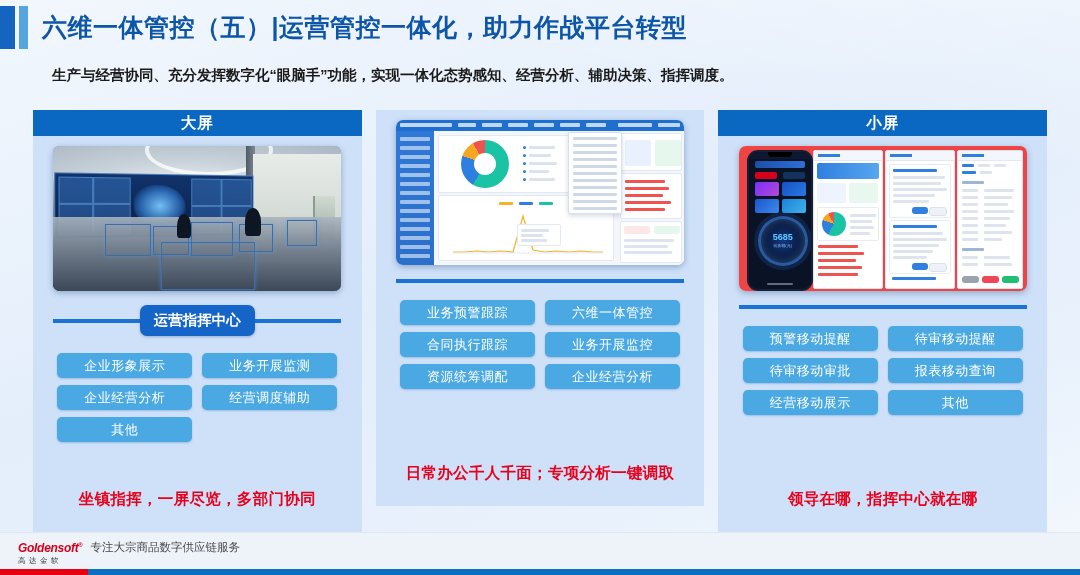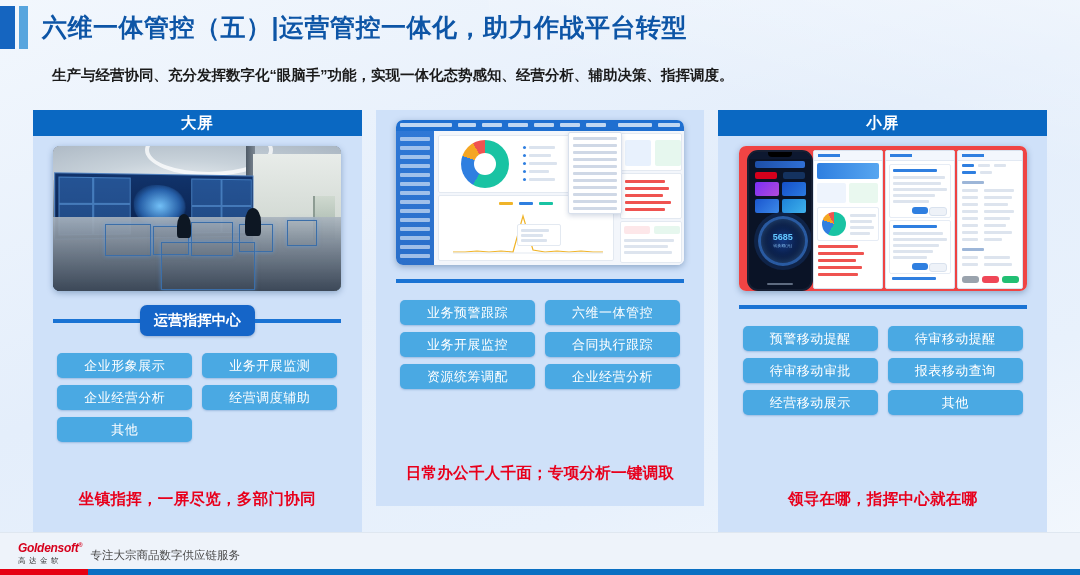--- a/index.html
+++ b/index.html
@@ -326,21 +326,21 @@
   .logo-en {
     font-size: 12px; font-weight: bold; color: #d6001c;
     font-style: italic; letter-spacing: -.3px; line-height: 12px;
   }
   .logo-en sup { font-size: 6px; font-style: normal; }
   .logo-cn {
     font-size: 7.5px; color: #333; letter-spacing: 3.5px;
     margin-top: 2px; line-height: 9px;
   }
   .logo-slogan {
-    font-size: 11.5px; color: #4a4a4a; margin-left: 8px; margin-bottom: 2px;
+    font-size: 11.5px; color: #4a4a4a; margin-left: 8px; margin-bottom: 10px;
   }
   .stripe { position:absolute; left:0; right:0; bottom:0; height:6px; display:flex; }
   .stripe-red { width: 88px; background: #e60012; }
   .stripe-blue { flex:1; background: #0a6fc2; }
 </style>
 </head>
 <body>
 
 <div id="slide">
 
@@ -509,22 +509,22 @@
         </div>
 
         <div class="pill-row">
           <div class="pill-line"></div>
           <div class="pill-line"></div>
         </div>
 
         <div class="btn-grid">
           <div class="tag-btn">业务预警跟踪</div>
           <div class="tag-btn">六维一体管控</div>
+          <div class="tag-btn">合同执行跟踪</div>
           <div class="tag-btn">业务开展监控</div>
-          <div class="tag-btn">合同执行跟踪</div>
           <div class="tag-btn">资源统筹调配</div>
           <div class="tag-btn">企业经营分析</div>
         </div>
 
         <div class="tagline">日常办公千人千面；专项分析一键调取</div>
       </div>
     </div>
 
     <div class="column">
       <div class="col-header">小屏</div>

